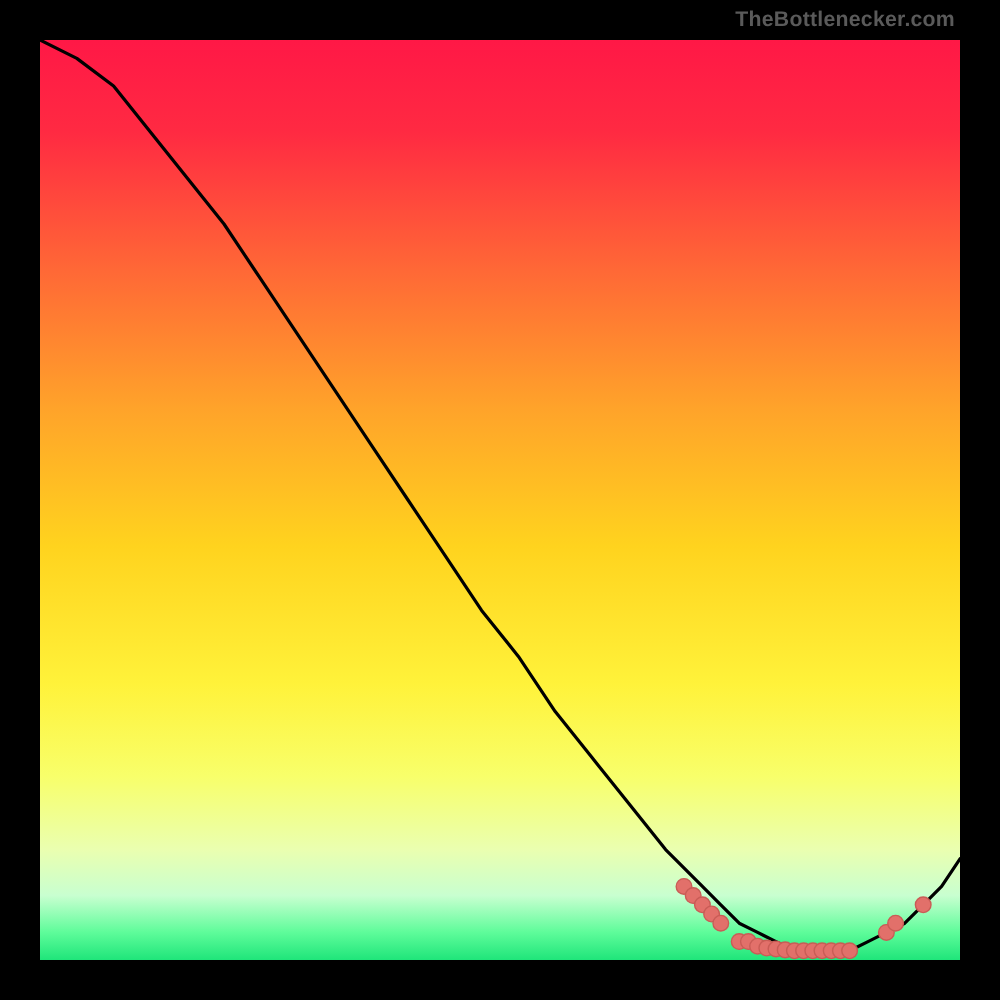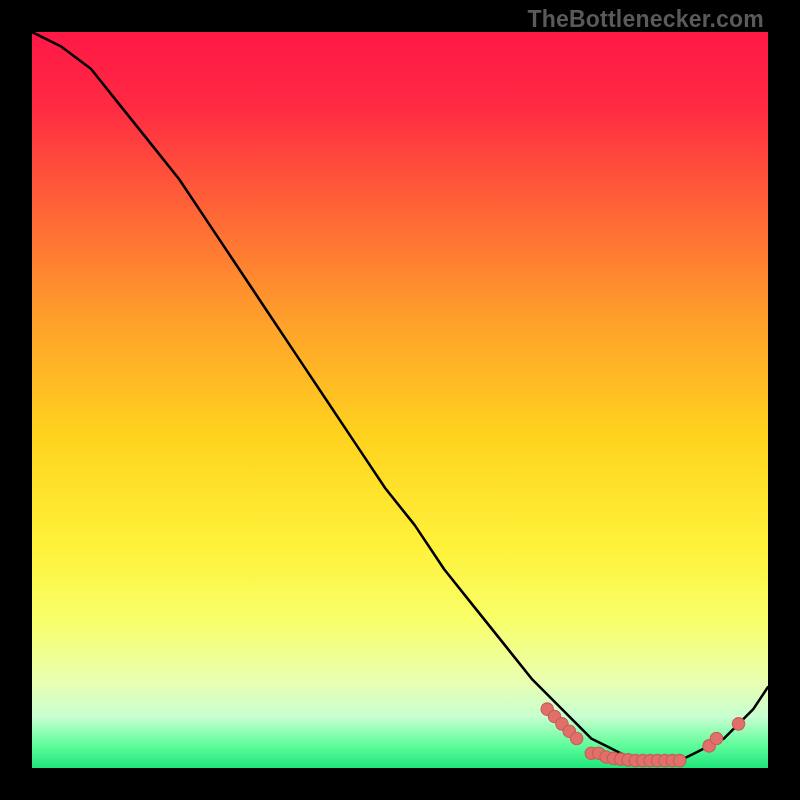--- a/index.html
+++ b/index.html
@@ -24,21 +24,21 @@
   .curve {
     position: absolute;
     inset: 0;
     pointer-events: none;
   }
   .watermark {
     position: absolute;
     top: 6px;
     right: 36px;
     font-family: Arial, Helvetica, sans-serif;
-    font-size: 23px;
+    font-size: 17px;
     font-weight: bold;
     color: #5a5a5a;
     letter-spacing: 0.2px;
   }
 </style>
 </head>
 <body>
 
 <div class="frame">
   <div class="plot-area">

